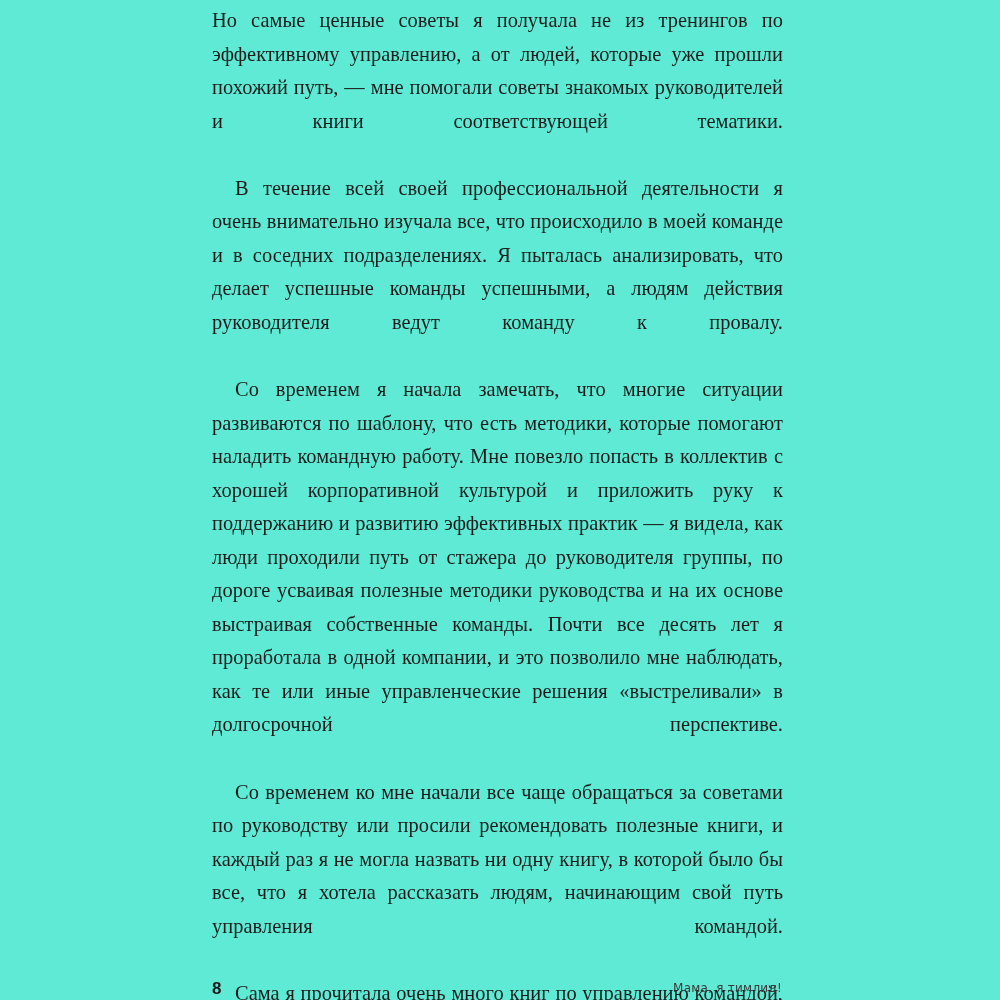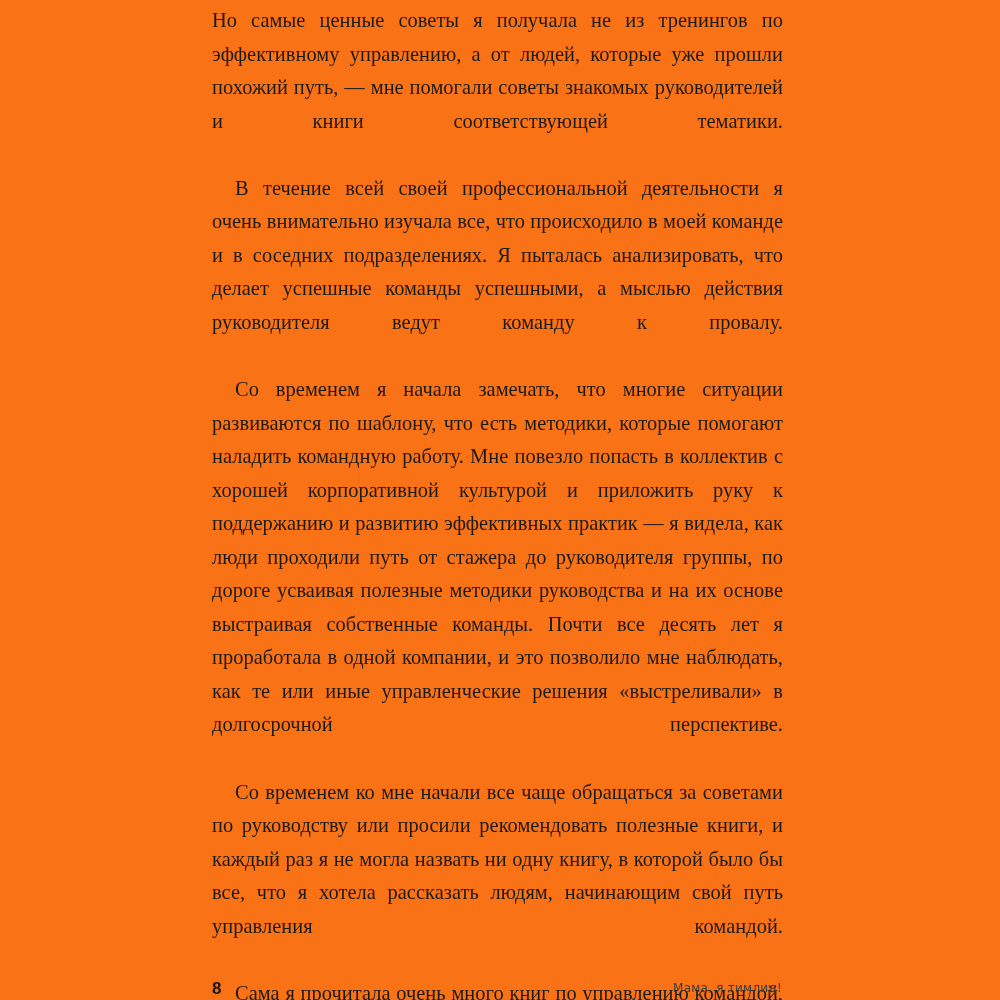--- a/index.html
+++ b/index.html
@@ -14,21 +14,21 @@
     overflow: hidden;
     font-family: "Liberation Serif", "DejaVu Serif", serif;
     color: #1b1b1b;
     -webkit-font-smoothing: antialiased;
   }
 
   .page {
     position: relative;
     width: 1000px;
     height: 1000px;
-    background: #f97316;
+    background: #5eead4;
     box-sizing: border-box;
   }
 
   .text-column {
     position: absolute;
     left: 212px;
     top: 4px;
     width: 571px;
   }
 
@@ -84,21 +84,21 @@
     white-space: nowrap;
   }
 </style>
 </head>
 <body>
 
 <div class="page">
 
   <div class="text-column">
     <p class="para first">Но самые ценные советы я получала не из тренингов по эффективному управлению, а от людей, которые уже прошли похожий путь, — мне помогали советы знакомых руководителей и книги соответствующей тематики.</p>
-    <p class="para">В течение всей своей профессиональной деятельности я очень внимательно изучала все, что происходило в моей команде и в соседних подразделениях. Я пыталась анализировать, что делает успешные команды успешными, а мыслью действия руководителя ведут команду к провалу.</p>
+    <p class="para">В течение всей своей профессиональной деятельности я очень внимательно изучала все, что происходило в моей команде и в соседних подразделениях. Я пыталась анализировать, что делает успешные команды успешными, а людям действия руководителя ведут команду к провалу.</p>
     <p class="para">Со временем я начала замечать, что многие ситуации развиваются по шаблону, что есть методики, которые помогают наладить командную работу. Мне повезло попасть в коллектив с хорошей корпоративной культурой и приложить руку к поддержанию и развитию эффективных практик — я видела, как люди проходили путь от стажера до руководителя группы, по дороге усваивая полезные методики руководства и на их основе выстраивая собственные команды. Почти все десять лет я проработала в одной компании, и это позволило мне наблюдать, как те или иные управленческие решения «выстреливали» в долгосрочной перспективе.</p>
     <p class="para">Со временем ко мне начали все чаще обращаться за советами по руководству или просили рекомендовать полезные книги, и каждый раз я не могла назвать ни одну книгу, в которой было бы все, что я хотела рассказать людям, начинающим свой путь управления командой.</p>
     <p class="para">Сама я прочитала очень много книг по управлению командой, тайм-менеджменту, психологии и другим полезным направлениям. Почти все книги я читала с мыслью о том, что всего лишь слушаю советы вот этого конкретного автора. Все мы люди, и всем нам свойственно ошибаться. Поэтому мне нравилось брать на вооружение те советы, которые встречались в нескольких книгах, — если много авторитетных людей говорят примерно одно и то же, вероятно, они правы.</p>
 
   </div>
 
   <div class="footer">
     <span class="folio">8</span>
     <span class="running-head">Мама, я тимлид!</span>
   </div>

